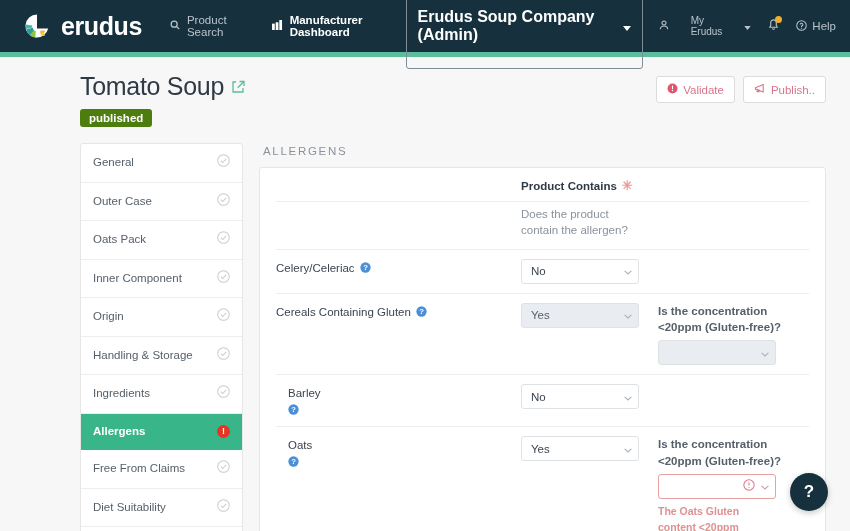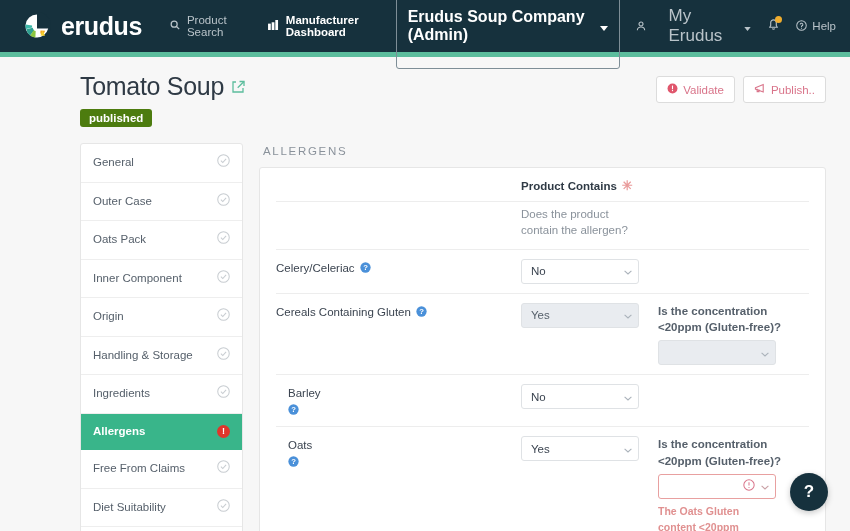--- a/index.html
+++ b/index.html
@@ -43,21 +43,21 @@
     border-radius: 3px;
     padding: 24px 11px;
     color: #ffffff;
     font-size: 16px;
     font-weight: 700;
     display: flex; align-items: center; gap: 7px;
     cursor: pointer;
     background: transparent;
   }
   .myerudus {
-    color: #b9c3c9; font-size: 17px;
+    color: #b9c3c9; font-size: 10px;
     display: flex; align-items: center; gap: 22px; cursor: pointer;
   }
   .bell-wrap { position: relative; cursor: pointer; }
   .bell-dot {
     position: absolute; top: -1px; right: -2px;
     width: 7px; height: 7px; border-radius: 50%;
     background: #f0ad2e;
   }
   .help-link {
     color: #b9c3c9; font-size: 11.5px;

